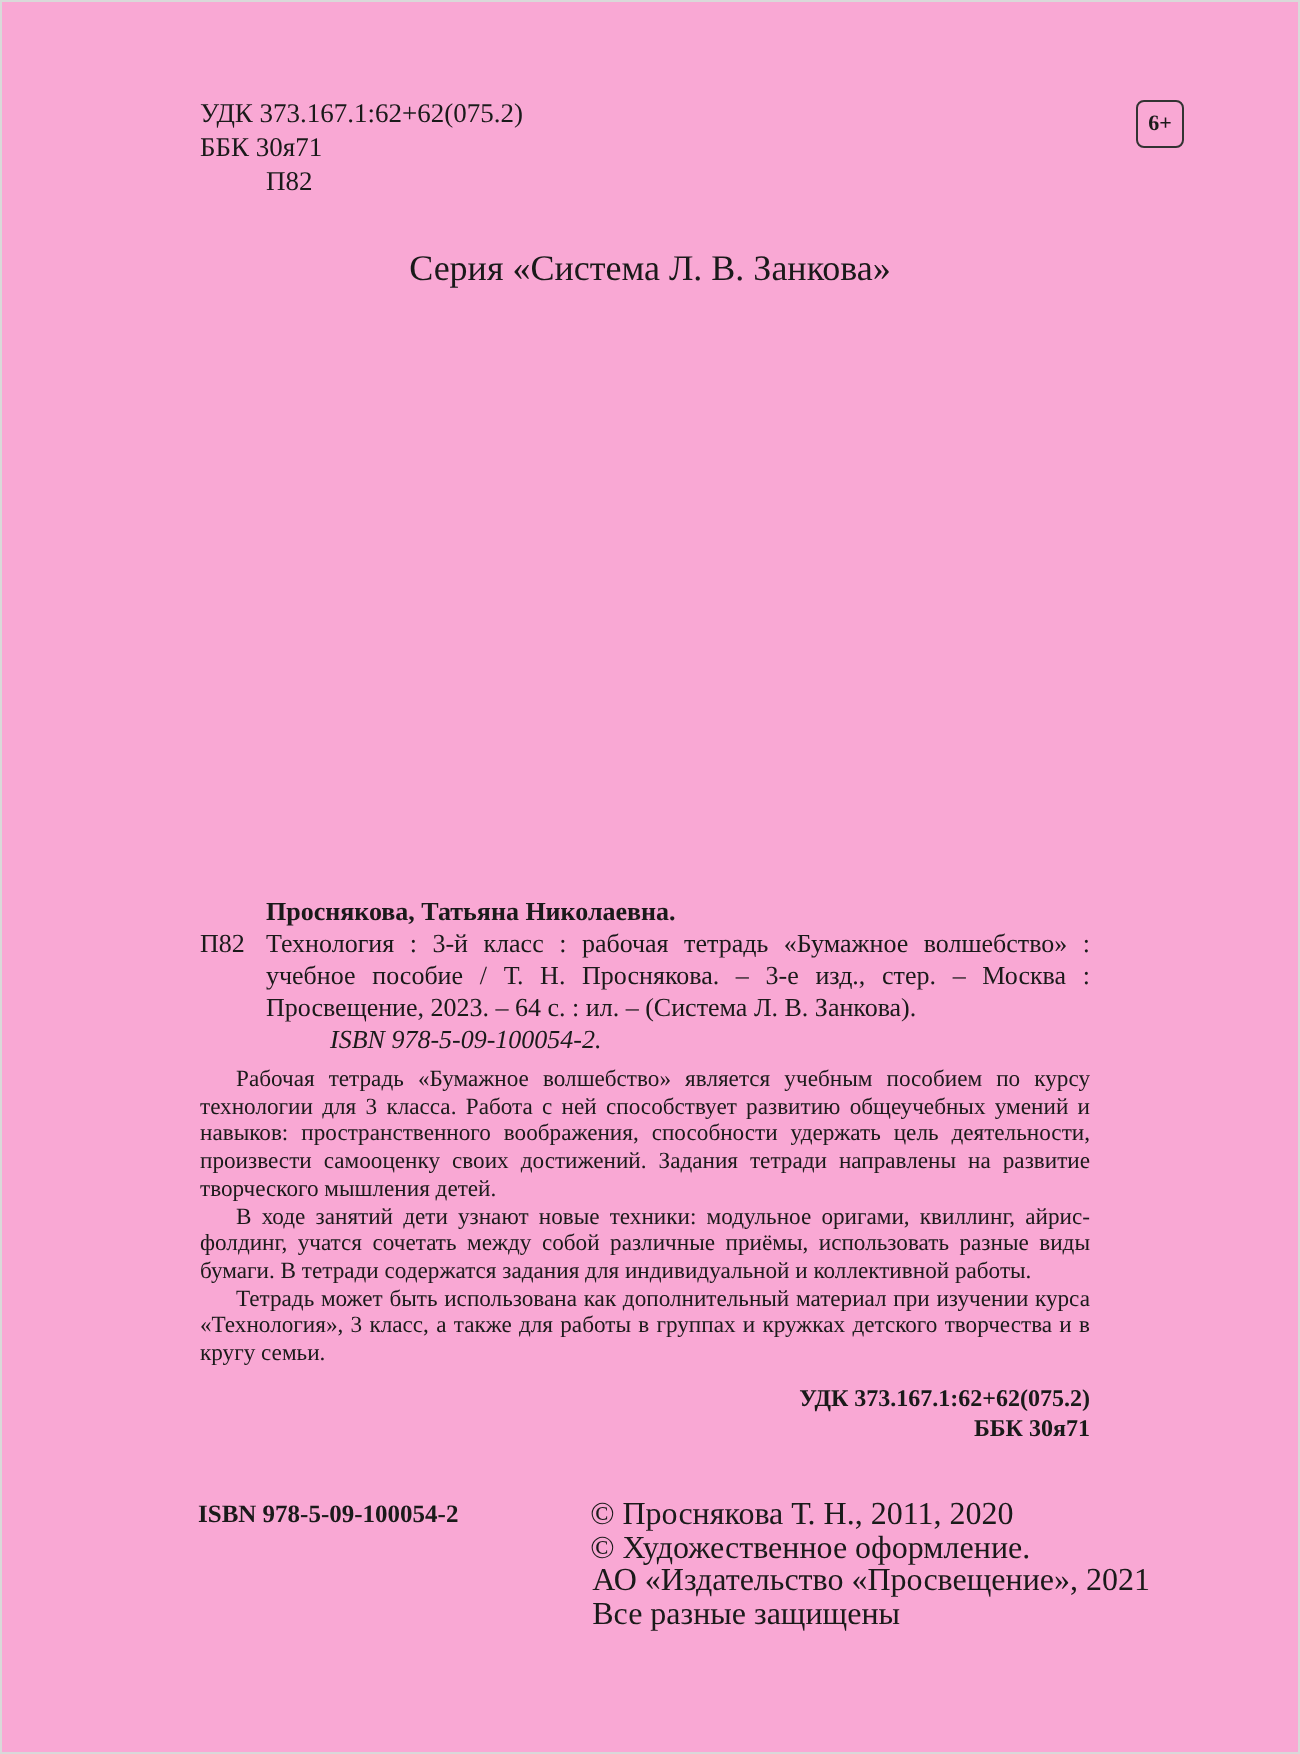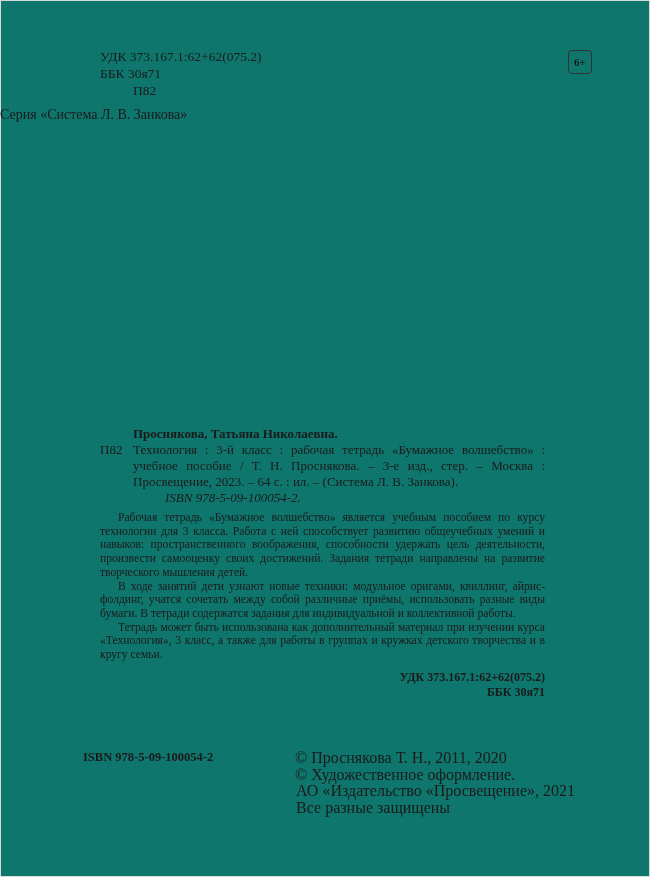--- a/index.html
+++ b/index.html
@@ -7,21 +7,21 @@
     padding: 0;
     background: #e9e9e9;
     font-family: "Liberation Serif", "DejaVu Serif", serif;
     color: #1a1a1a;
   }
   .page {
     position: relative;
     width: 650px;
     height: 877px;
     margin: 0 auto;
-    background: #0f766e;
+    background: #f9a8d4;
     box-shadow: inset 0 0 0 1px #d9d9d9;
     box-sizing: border-box;
     overflow: hidden;
   }
   
   .top-row {
     display: flex;
     justify-content: space-between;
     align-items: flex-start;
     padding: 48px 58px 0 100px;
@@ -39,22 +39,23 @@
     border: 1.6px solid #333;
     border-radius: 4px;
     display: flex;
     align-items: center;
     justify-content: center;
     font-size: 11px;
     font-weight: bold;
     margin-top: 2px;
   }
   .series {
-    font-size: 14px;
-    margin-top: 8px;
+    text-align: center;
+    font-size: 18px;
+    margin-top: 25px;
   }
   
   .catalog {
     margin: 303px 105px 0 100px;
     font-size: 13px;
     line-height: 16px;
   }
   .author {
     font-weight: bold;
     margin-left: 33px;
@@ -88,21 +89,21 @@
   .codes-right {
     margin-top: 8px;
     text-align: right;
     font-weight: bold;
     font-size: 12px;
     line-height: 15px;
   }
   
   .footer {
     position: absolute;
-    left: 0;
+    left: 16px;
     right: 0;
     top: 750px;
     display: flex;
     justify-content: space-between;
     align-items: flex-start;
     padding: 0 75px 0 83px;
     box-sizing: border-box;
   }
   .footer-isbn {
     font-weight: bold;

